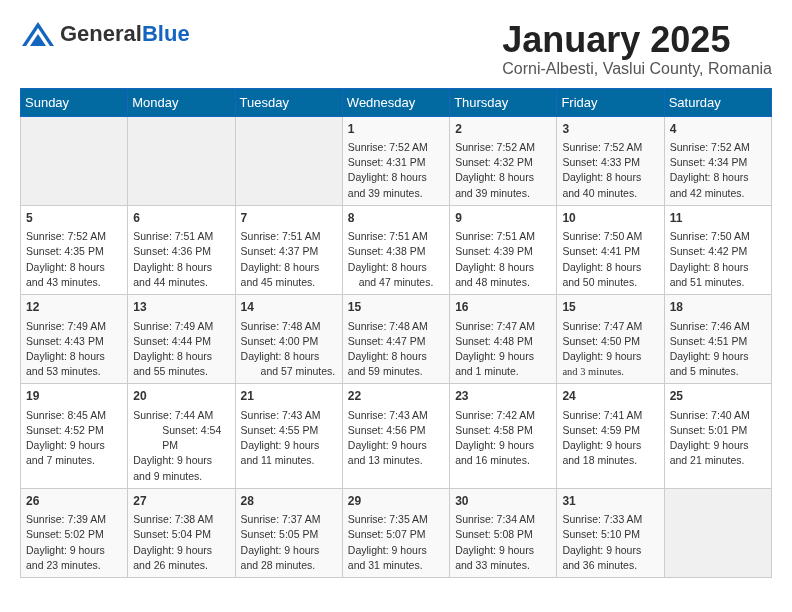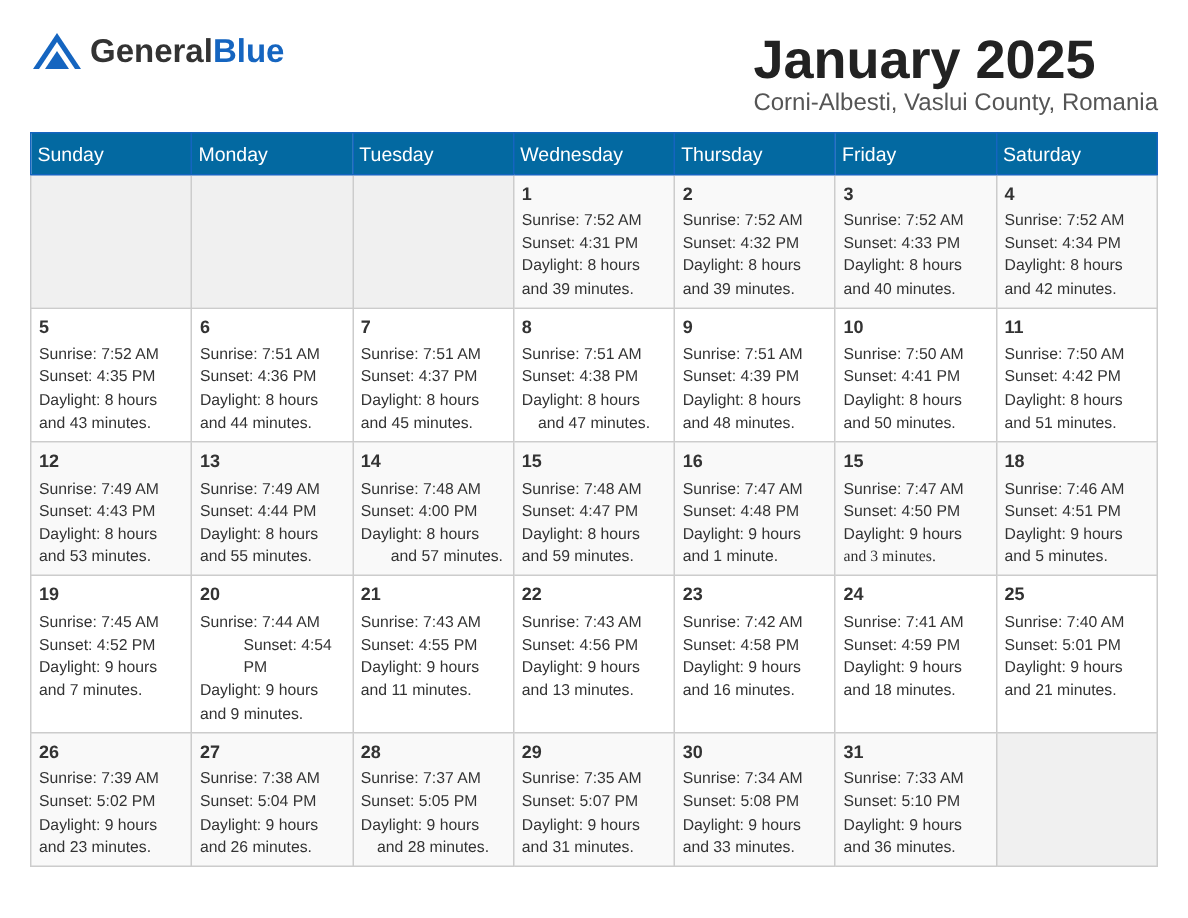--- a/index.html
+++ b/index.html
@@ -263,21 +263,21 @@
           <span class="day-number">18</span>
           <span style="display: block;">Sunrise: 7:46 AM</span>
           <span style="display: block;">Sunset: 4:51 PM</span>
           <span style="display: block;">Daylight: 9 hours</span>
           <span style="display: block;">and 5 minutes.</span>
         </td>
       </tr>
       <tr>
         <td>
           <span class="day-number">19</span>
-          <span style="display: block;">Sunrise: 7:45 AM</span>
+          <span style="display: block;">Sunrise: 8:45 AM</span>
           <span style="display: block;">Sunset: 4:52 PM</span>
           <span style="display: block;">Daylight: 9 hours</span>
           <span style="display: block;">and 7 minutes.</span>
         </td>
         <td>
           <span class="day-number">20</span>
           <span style="display: block;">Sunrise: 7:44 AM</span>
           <span style="display: block; margin-left: 29px;">Sunset: 4:54 PM</span>
           <span style="display: block;">Daylight: 9 hours</span>
           <span style="display: block;">and 9 minutes.</span>
@@ -331,21 +331,21 @@
           <span style="display: block;">Sunrise: 7:38 AM</span>
           <span style="display: block;">Sunset: 5:04 PM</span>
           <span style="display: block;">Daylight: 9 hours</span>
           <span style="display: block;">and 26 minutes.</span>
         </td>
         <td>
           <span class="day-number">28</span>
           <span style="display: block;">Sunrise: 7:37 AM</span>
           <span style="display: block;">Sunset: 5:05 PM</span>
           <span style="display: block;">Daylight: 9 hours</span>
-          <span style="display: block; text-align: center;">and 28 minutes.</span>
+          <span style="display: block;">and 28 minutes.</span>
         </td>
         <td>
           <span class="day-number">29</span>
           <span style="display: block;">Sunrise: 7:35 AM</span>
           <span style="display: block;">Sunset: 5:07 PM</span>
           <span style="display: block;">Daylight: 9 hours</span>
           <span style="display: block;">and 31 minutes.</span>
         </td>
         <td>
           <span class="day-number">30</span>

